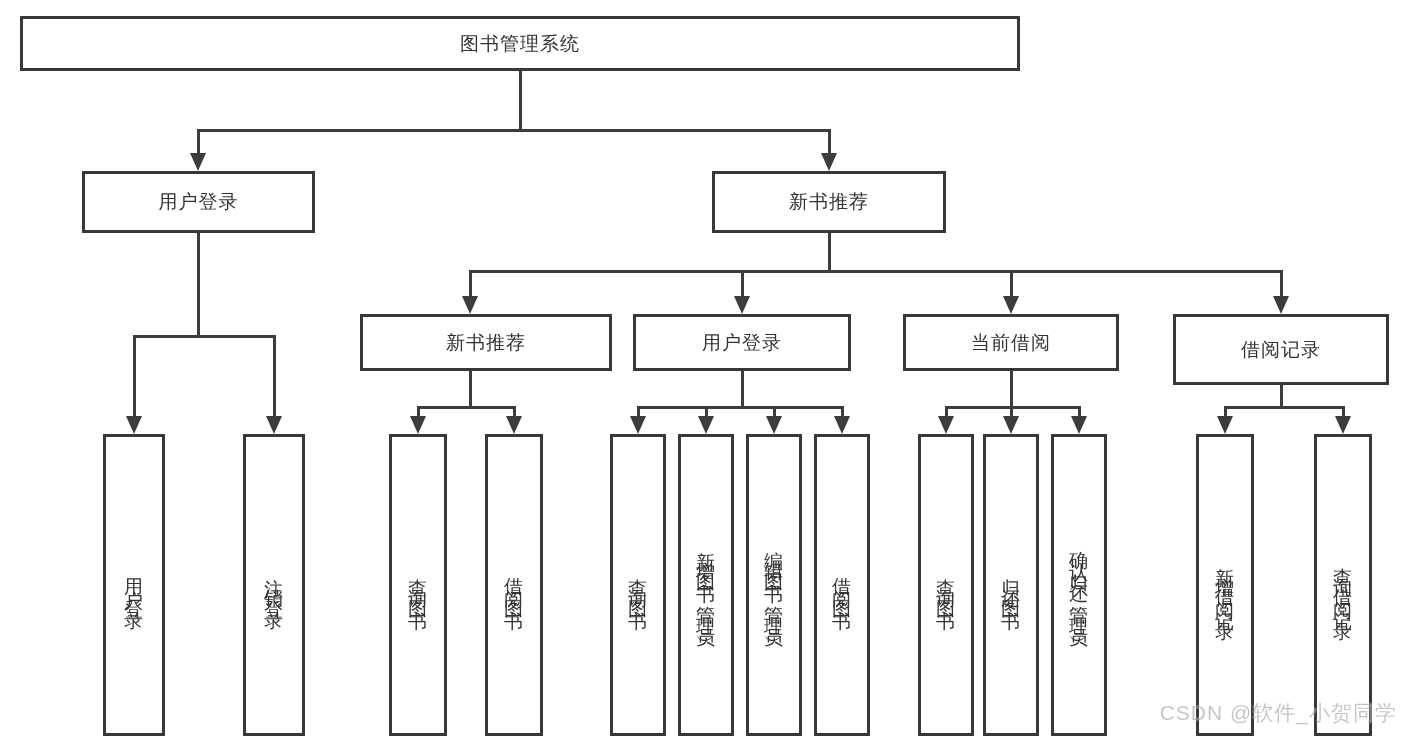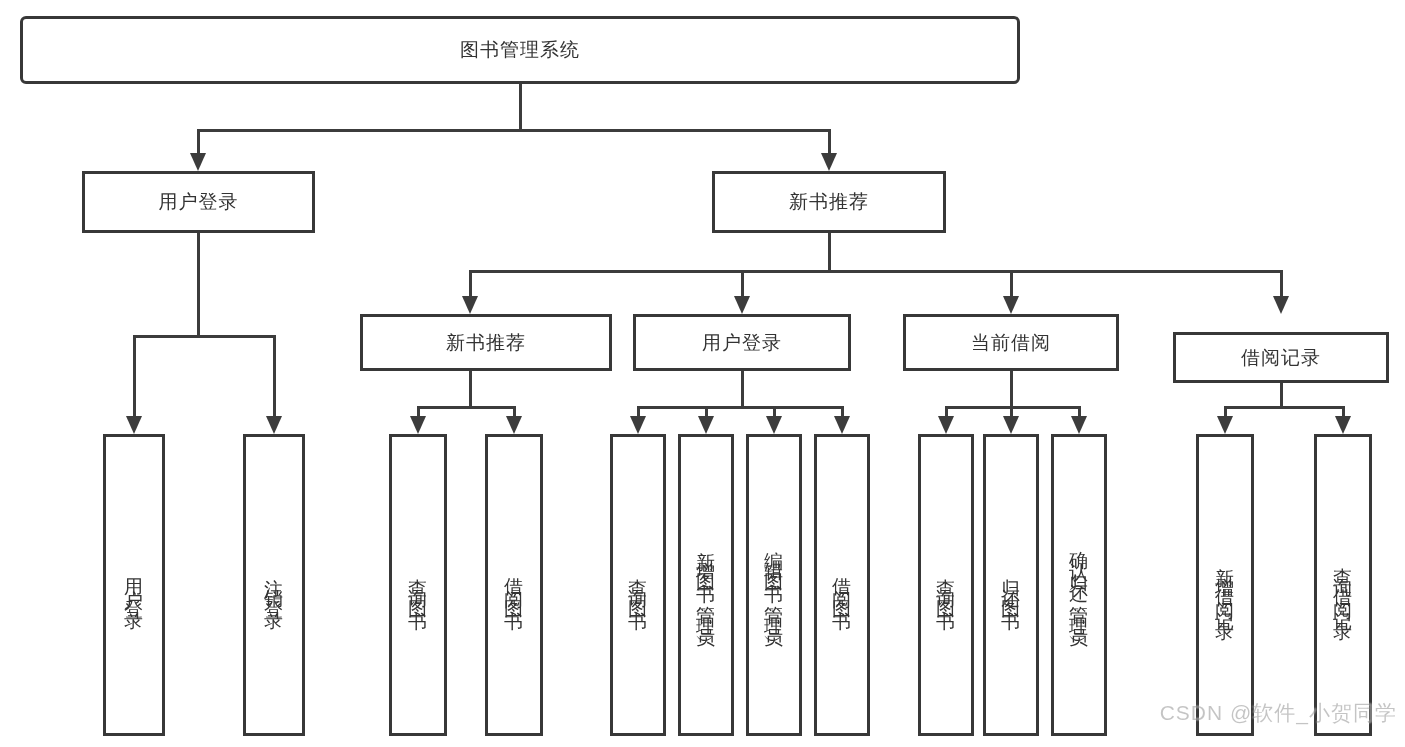--- a/index.html
+++ b/index.html
@@ -45,41 +45,41 @@
     letter-spacing:1px;
     z-index:5;
     white-space:nowrap;
   }
 </style>
 </head>
 <body>
 
 <div class="stage">
 
-  <div class="box" style="left:20px;top:16px;width:1000px;height:68px;border-radius:6px;">
+  <div class="box" style="left:20px;top:16px;width:1000px;height:55px;">
     <span>图书管理系统</span>
   </div>
 
   <div class="box" style="left:82px;top:171px;width:233px;height:62px;">
     <span>用户登录</span>
   </div>
   <div class="box" style="left:712px;top:171px;width:234px;height:62px;">
     <span>新书推荐</span>
   </div>
 
   <div class="box" style="left:360px;top:314px;width:252px;height:57px;">
     <span>新书推荐</span>
   </div>
   <div class="box" style="left:633px;top:314px;width:218px;height:57px;">
     <span>用户登录</span>
   </div>
   <div class="box" style="left:903px;top:314px;width:216px;height:57px;">
     <span>当前借阅</span>
   </div>
-  <div class="box" style="left:1173px;top:332px;width:216px;height:51px;">
+  <div class="box" style="left:1173px;top:314px;width:216px;height:71px;">
     <span>借阅记录</span>
   </div>
 
   <div class="box leaf" style="left:103px;top:434px;width:62px;height:302px;">
     <span>用户登录</span>
   </div>
   <div class="box leaf" style="left:243px;top:434px;width:62px;height:302px;">
     <span>注销登录</span>
   </div>
 

